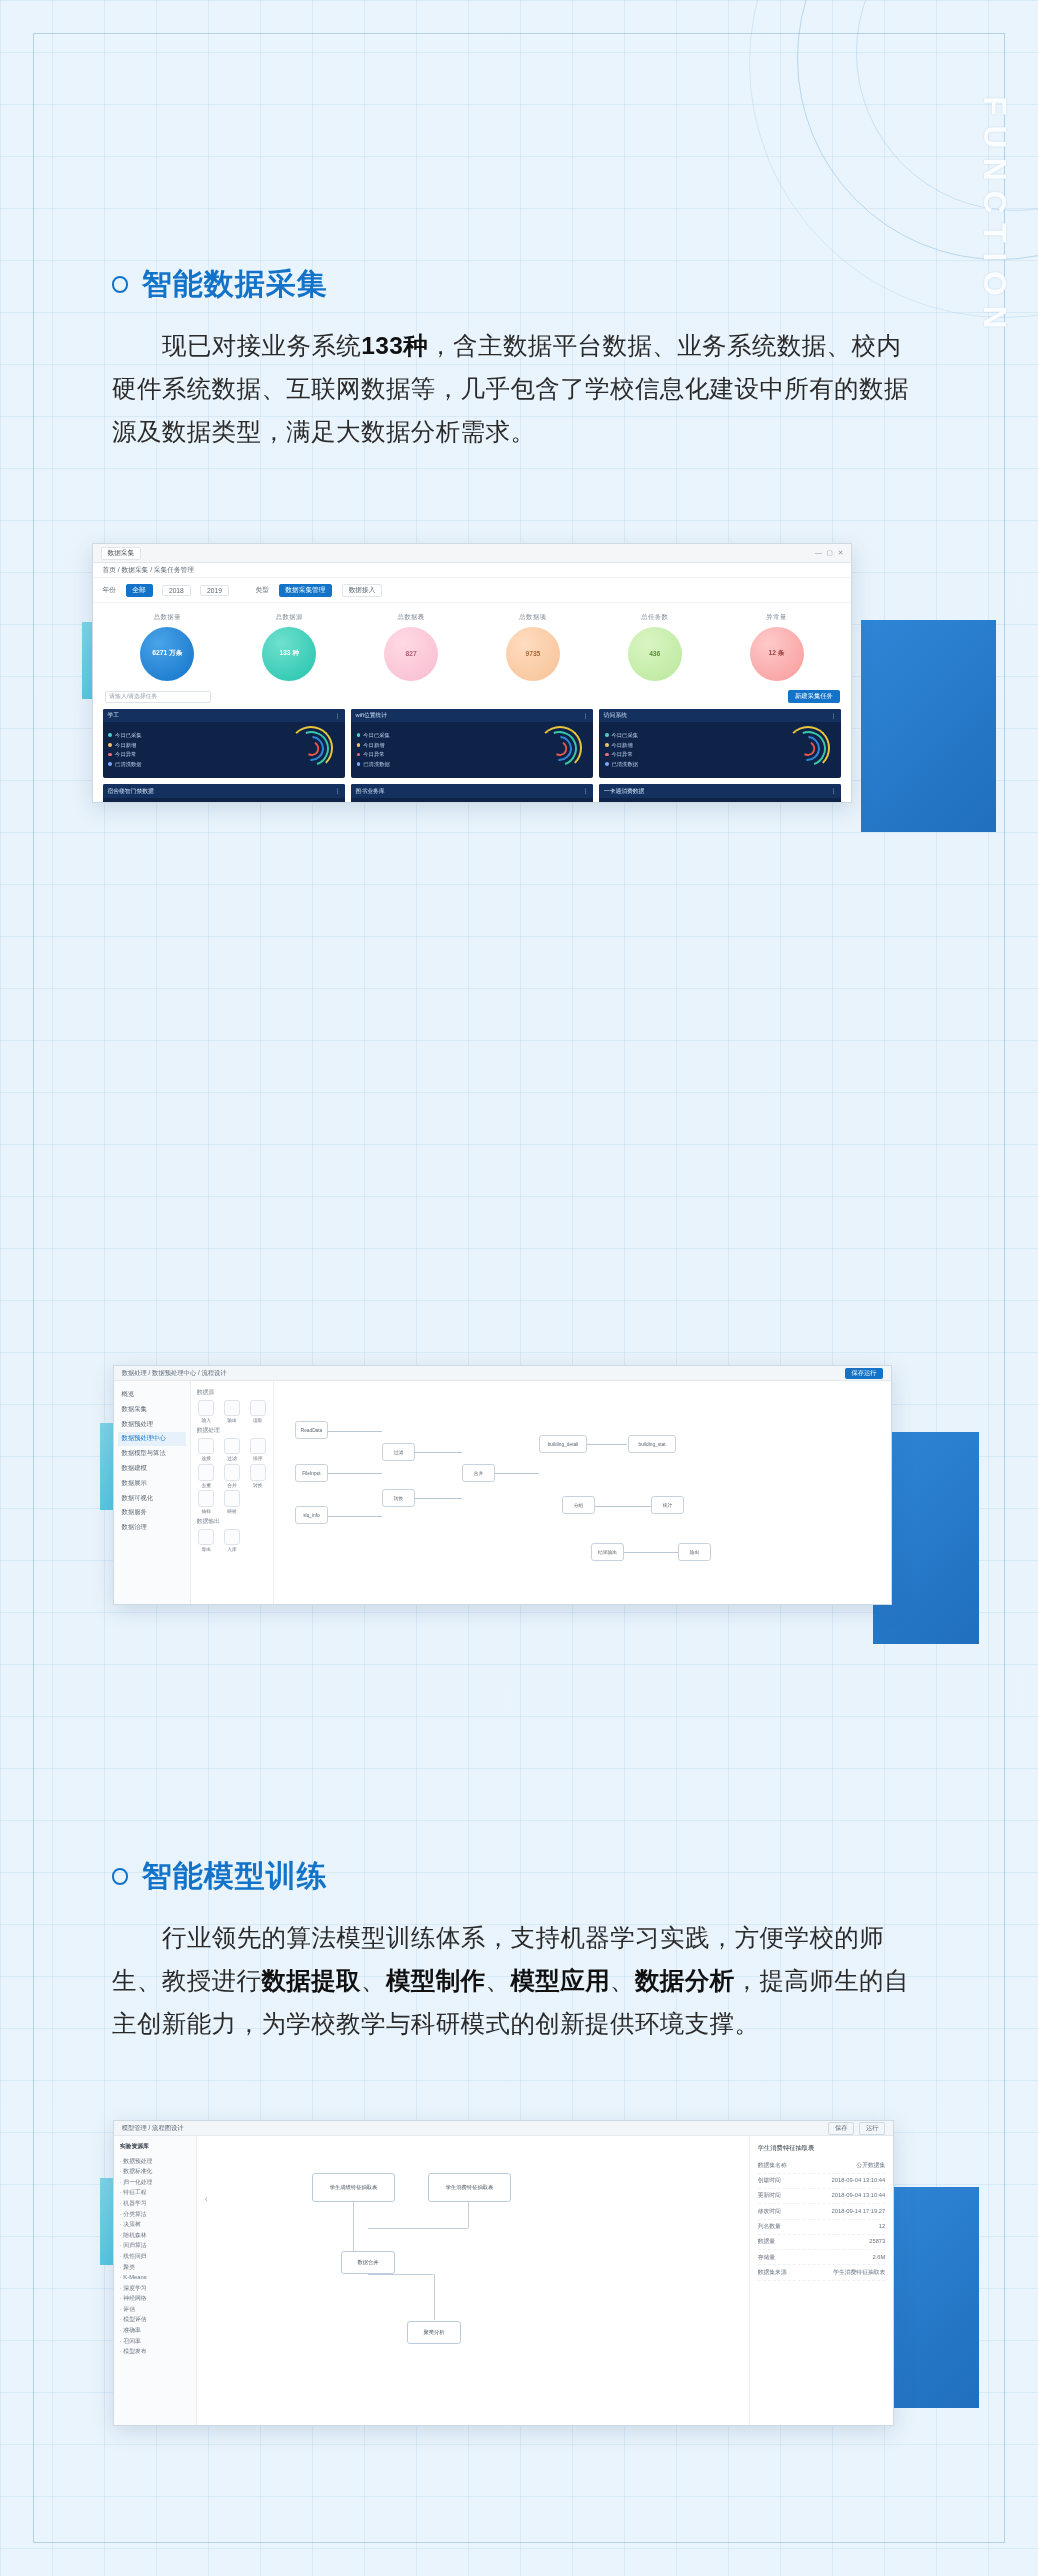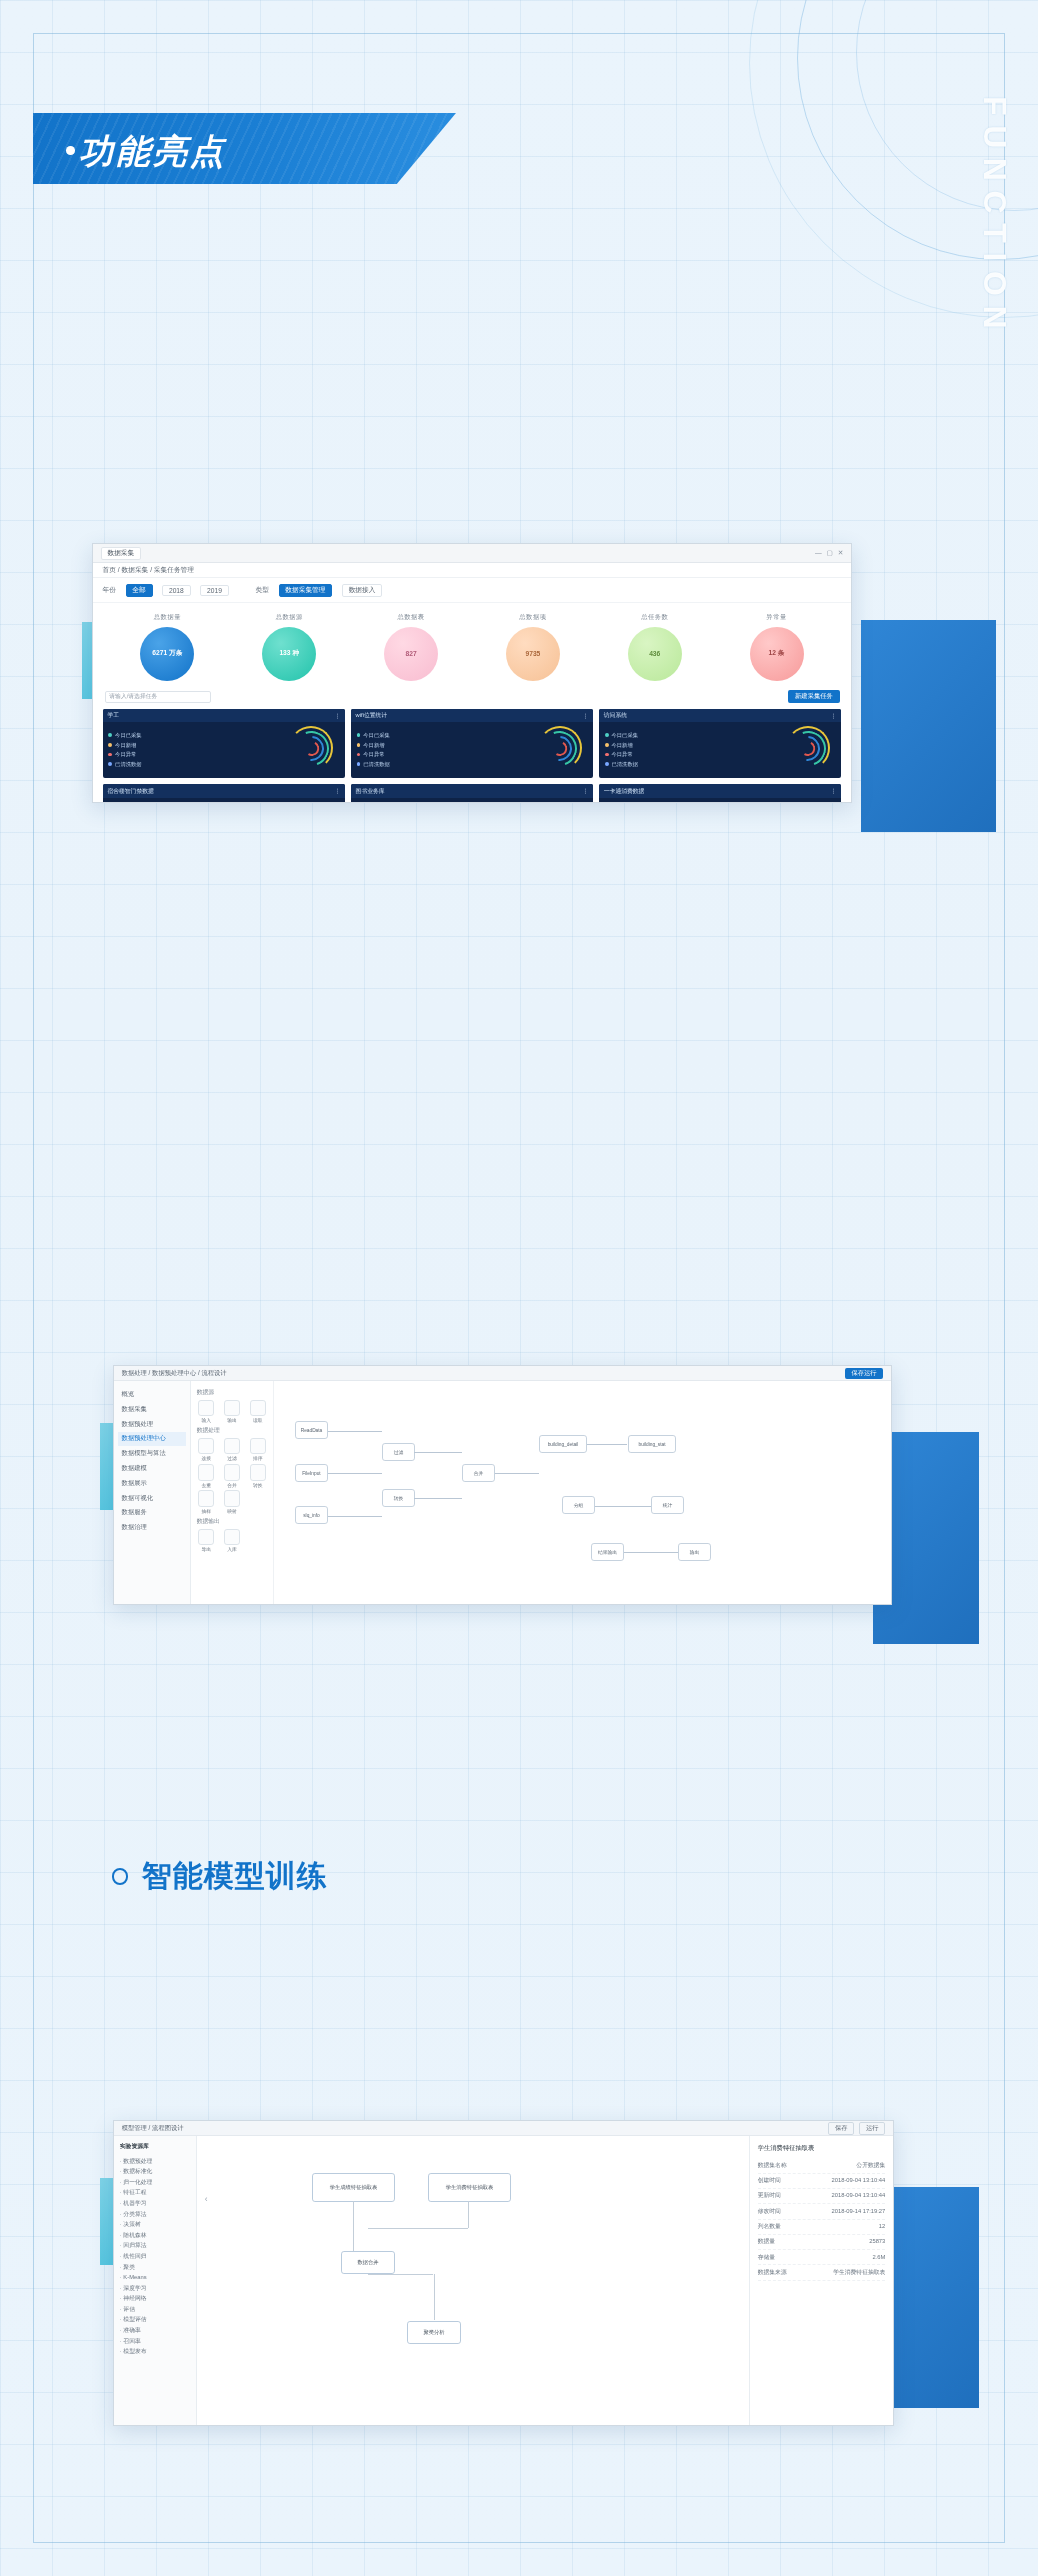--- a/index.html
+++ b/index.html
@@ -217,26 +217,28 @@
 
 <div class="page">
   <div class="grid"></div>
   <div class="inner-frame"></div>
   <div class="arc arc1"></div>
   <div class="arc arc2"></div>
   <div class="arc arc3"></div>
 
   <div class="vert-word">FUNCTION</div>
 
-  <div class="banner">
-    <div class="banner-shape"></div>
-    <div class="banner-dot"></div>
-    <div class="banner-text">功能亮点</div>
+
+  <div class="section" style="top: 264px;">
+    <div class="sec-head">
+      <div class="ring"></div>
+      <div class="sec-title">智能数据采集</div>
+    </div>
+    <div class="sec-body" id="body0">现已对接业务系统<b>133种</b>，含主数据平台数据、业务系统数据、校内硬件系统数据、互联网数据等，几乎包含了学校信息化建设中所有的数据源及数据类型，满足大数据分析需求。</div>
   </div>
-
 
   <div class="shot-wrap" style="left:92px; top:543px;">
     <div class="shot-accent" style="left:-9.6px; top:79px; width:38px; height:77px;"></div>
     <div class="shot-accent2" style="left:769px; top:77px; width:135px; height:212px; clip-path:polygon(0 0,100% 0,100% 100%,0 100%);"></div>
     <div class="shot" style="width:760px; height:260px;">
       <div class="s1-topbar">
         <div class="s1-tabs">
           <span class="mini-tab">数据采集</span>
         </div>
         <div style="display:flex;gap:4.8px;font-size:6.7px;color:#8b95a1;">
@@ -457,20 +459,21 @@
         </div>
       </div>
     </div>
   </div>
 
   <div class="section" style="top: 1856px;">
     <div class="sec-head">
       <div class="ring"></div>
       <div class="sec-title">智能模型训练</div>
     </div>
+    <div class="sec-body" id="body2">行业领先的算法模型训练体系，支持机器学习实践，方便学校的师生、教授进行<b>数据提取</b>、<b>模型制作</b>、<b>模型应用</b>、<b>数据分析</b>，提高师生的自主创新能力，为学校教学与科研模式的创新提供环境支撑。</div>
   </div>
 
   <div class="shot-wrap" style="left:113px; top:2120px;">
     <div class="shot-accent" style="left:-13.5px; top:58px; width:33px; height:87px;"></div>
     <div class="shot-accent2" style="left:760px; top:67px; width:106px; height:221px;"></div>
     <div class="shot" style="width:781px; height:306px;">
       <div class="s3-top">
         <span>模型管理 / 流程图设计</span>
         <span style="margin-left:auto; border:1px solid #cfd9e2; padding:1px 5.8px; border-radius:1.9px;">保存</span>
         <span style="margin-left:4.8px; border:1px solid #cfd9e2; padding:1px 5.8px; border-radius:1.9px;">运行</span>

